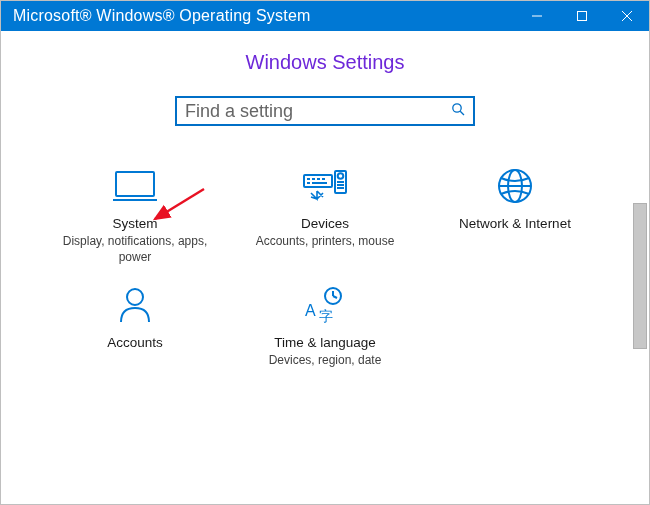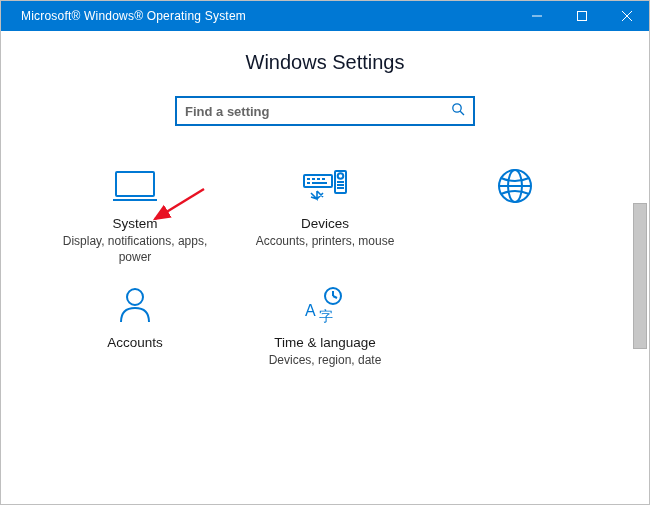--- a/index.html
+++ b/index.html
@@ -1,27 +1,27 @@
 <!DOCTYPE html>
 <html><head>
   <meta charset="utf-8">
   <style>
     * { margin:0; padding:0; box-sizing:border-box; font-family:"Segoe UI", Arial, sans-serif; }
     html,body { width:650px; height:505px; background:#fff; }
     .outer { width:650px; height:505px; border:1px solid #bfbfbf; background:#fff; position:relative; }
     .titlebar { height:30px; background:#0078d4; color:#fff; display:flex; align-items:center; justify-content:space-between; }
-    .titlebar-title { font-size:12px; padding-left:20px; letter-spacing:0.2px; }
+    .titlebar-title { font-size:16px; padding-left:12px; letter-spacing:0.2px; }
     .titlebar-ctrls { display:flex; height:100%; }
     .tctl { width:45px; display:flex; align-items:center; justify-content:center; cursor:default; }
     .tctl svg { stroke:#fff; }
     .client { position:relative; height:474px; overflow:hidden; }
-    .page-title { text-align:center; font-size:20px; font-weight:400; color:#0f172a; margin-top:20px; }
+    .page-title { text-align:center; font-size:20px; font-weight:400; color:#6d28d9; margin-top:20px; }
     .searchwrap { display:flex; justify-content:center; margin-top:22px; }
     .search { width:300px; height:30px; border:2px solid #006fc7; display:flex; align-items:center; padding:0 8px; }
-    .search input { flex:1; border:none; outline:none; font-size:13px; color:#3b82f6; background:transparent;font-weight:bold; }
+    .search input { flex:1; border:none; outline:none; font-size:18px; color:#3b82f6; background:transparent; }
     .search input::placeholder { color:#666; }
     .search .sicon { color:#006fc7; }
     .grid { display:grid; grid-template-columns:1fr 1fr 1fr; width:570px; margin:40px auto 0; row-gap:20px; }
     .tile { display:flex; flex-direction:column; align-items:center; text-align:center; cursor:default; }
     .tile-icon { height:40px; display:flex; align-items:center; justify-content:center; margin-bottom:10px; }
     .tile-icon svg { stroke:#0078d4; fill:none; }
     .tile-label { font-size:13.5px; color:#1a1a1a; margin-bottom:2px; }
     .tile-desc { font-size:12px; color:#404040; line-height:1.35; white-space:pre-line; max-width:160px; }
     .scrollbar { position:absolute; right:2px; top:172px; width:14px; height:146px; background:#c7c7c7; border:1px solid #b0b0b0; }
     .arrow { position:absolute; pointer-events:none; }
@@ -106,20 +106,21 @@
       <div class="tile">
         <div class="tile-icon">
           <svg width="40" height="40" viewBox="0 0 40 40" stroke-width="2">
             <circle cx="20" cy="20" r="16"></circle>
             <ellipse cx="20" cy="20" rx="7" ry="16"></ellipse>
             <line x1="4" y1="20" x2="36" y2="20"></line>
             <path d="M6 12 Q20 18 34 12"></path>
               <path d="M6 28 Q20 22 34 28"></path>
           </svg>
         </div>
+        <div class="tile-label">Network &amp; Internet</div>
       </div>
 
 
       <div class="tile">
         <div class="tile-icon">
           <svg width="36" height="38" viewBox="0 0 36 38" stroke-width="2">
             <circle cx="18" cy="11" r="8"></circle>
             <path d="M4 36 Q4 22 18 22 Q32 22 32 36"></path>
           </svg>
         </div>

